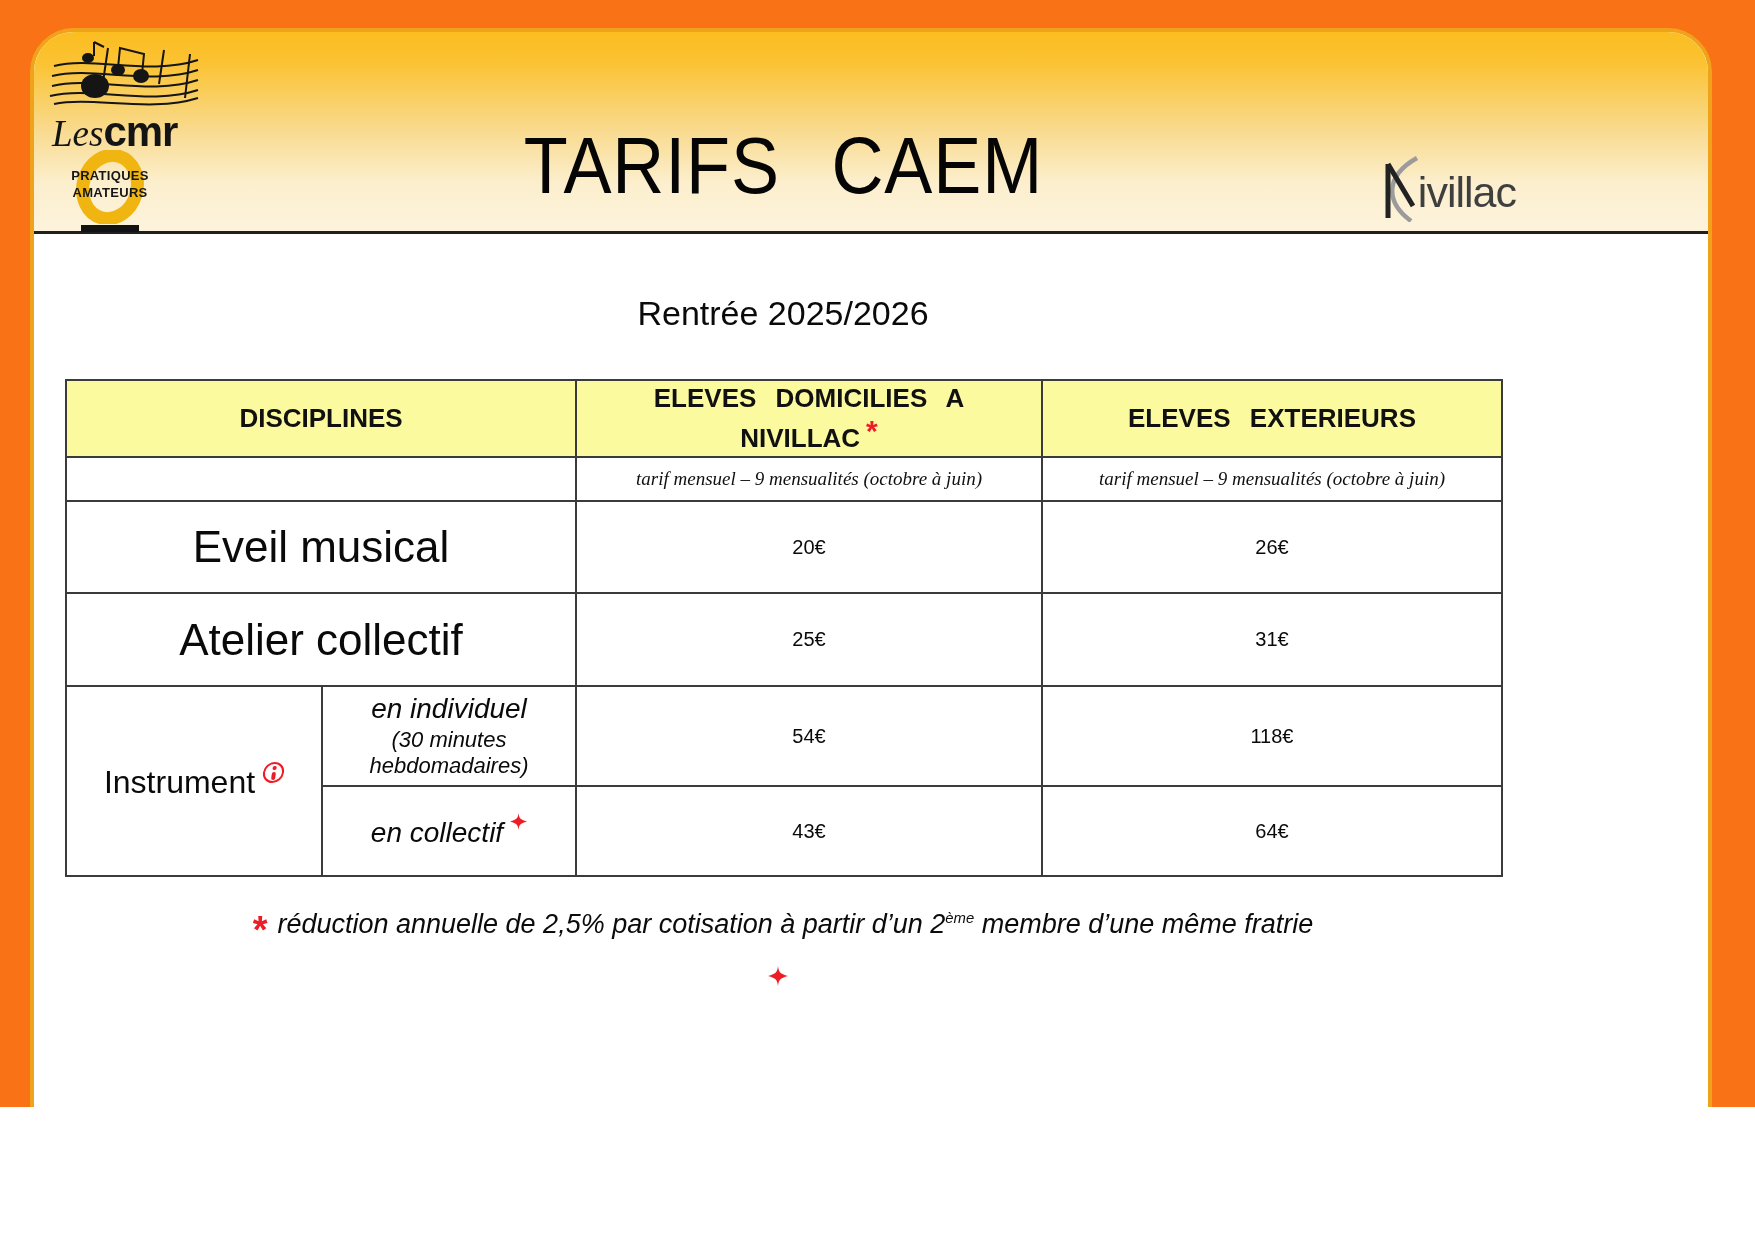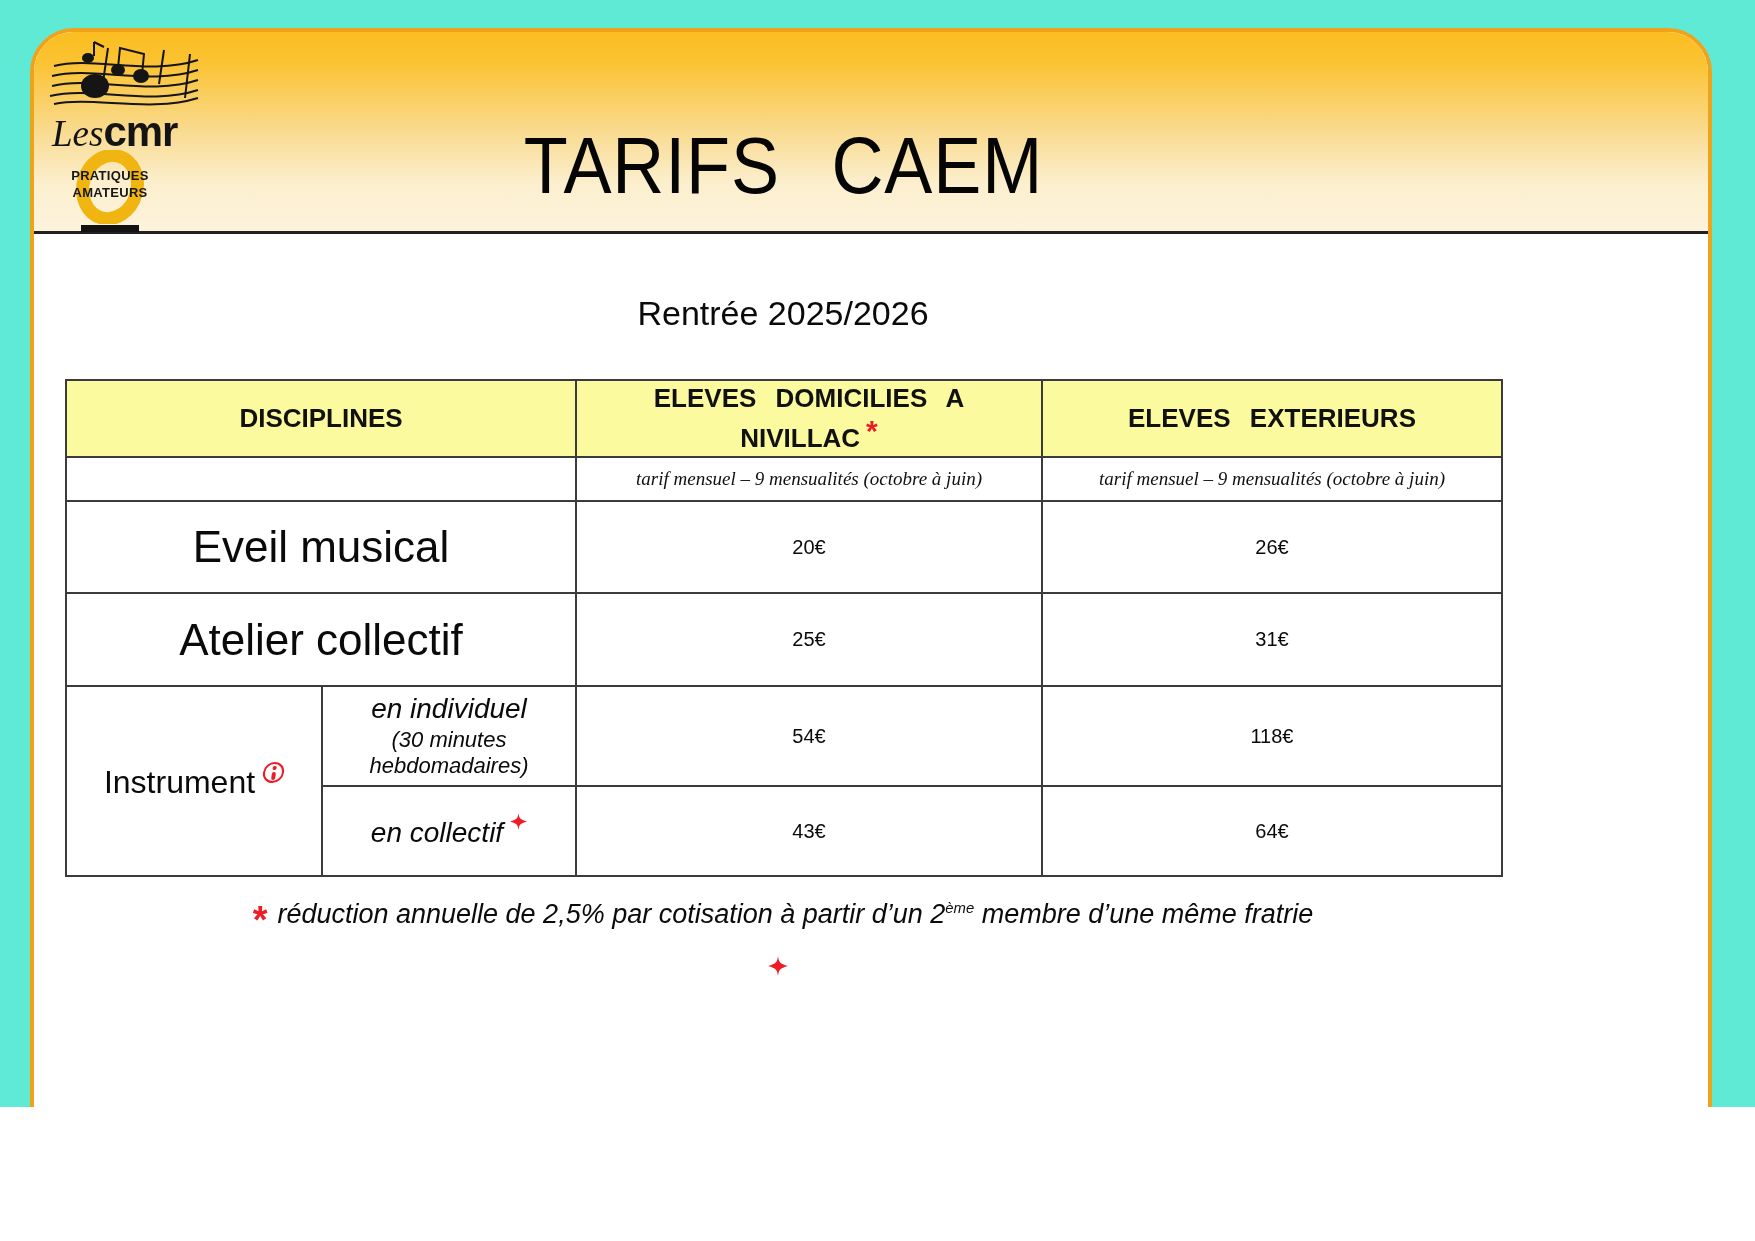--- a/index.html
+++ b/index.html
@@ -1,17 +1,17 @@
 <!DOCTYPE html>
 <html><head>
 <meta charset="utf-8">
 <style>
   * { margin:0; padding:0; box-sizing:border-box; }
   body { background:#ffffff; font-family:"Liberation Sans", sans-serif; color:#111; }
-  .canvas { position:relative; width:1755px; height:1107px; background:#5eead4; overflow:hidden; }
+  .canvas { position:relative; width:1755px; height:1107px; background:#f97316; overflow:hidden; }
 
   .frame {
     position:absolute; left:30px; top:28px; width:1682px; height:1184px;
     border:4px solid #F0A31A; border-radius:44px 44px 90px 90px;
     background:#fff; overflow:hidden;
   }
 
   
   .header-band {
     position:relative; height:202px;
@@ -63,21 +63,21 @@
   .info-icon { display:inline-block; width:21px; height:21px; border:2.5px solid #EE1C25; border-radius:50%; position:relative; transform:skewX(-8deg); vertical-align:10px; margin-left:8px; }
   .info-icon::before { content:""; position:absolute; left:7px; top:2px; width:3.5px; height:3.5px; background:#EE1C25; border-radius:50%; }
   .info-icon::after  { content:""; position:absolute; left:7px; top:7.5px; width:3.5px; height:8px; background:#EE1C25; border-radius:2px; }
   .info-icon.small { width:19px; height:19px; vertical-align:14px; margin:0 6px 0 0; }
 
   .star-svg { vertical-align:12px; margin-left:7px; }
 
   
   .footnotes { text-align:center; }
   .fn { font-style:italic; font-size:27px; color:#0b0b0b; }
-  .fn1 { margin-top:22px; }
+  .fn1 { margin-top:32px; }
   .fn2 { margin-top:34px; }
   .fn3 { margin-top:26px; }
   .fn-asterisk { font-style:normal; font-size:38px; font-weight:700; vertical-align:-10px; margin-right:10px; line-height:0; }
   .fn sup { font-size:0.55em; }
   .fn .detail { font-size:21px; }
   .fn3 .star-svg { vertical-align:14px; margin:0 10px 0 0; }
 </style>
 </head>
 <body>
 
@@ -124,20 +124,28 @@
           </div>
         </div>
         <div class="badge-bar"></div>
       </div>
 
       <div class="page-title-wrap">
         <span class="page-title">TARIFS CAEM</span>
       </div>
 
 
+      <div class="nivillac-logo">
+        <svg width="54" height="66" viewBox="0 0 54 66">
+          <path d="M44 2 C12 20 12 46 38 65" stroke="#9B9B9B" stroke-width="4.5" fill="none"></path>
+          <path d="M15 8 L15 62" stroke="#222" stroke-width="5" fill="none"></path>
+          <path d="M15 8 L40 50" stroke="#222" stroke-width="5" fill="none"></path>
+        </svg>
+        <span class="nivillac-label">ivillac</span>
+      </div>
     </div>
 
     <div class="content">
       <div class="subtitle">Rentrée 2025/2026</div>
 
       <table class="tariff">
         <colgroup>
             <col style="width:256px">
             <col style="width:254px">
             <col style="width:466px">

